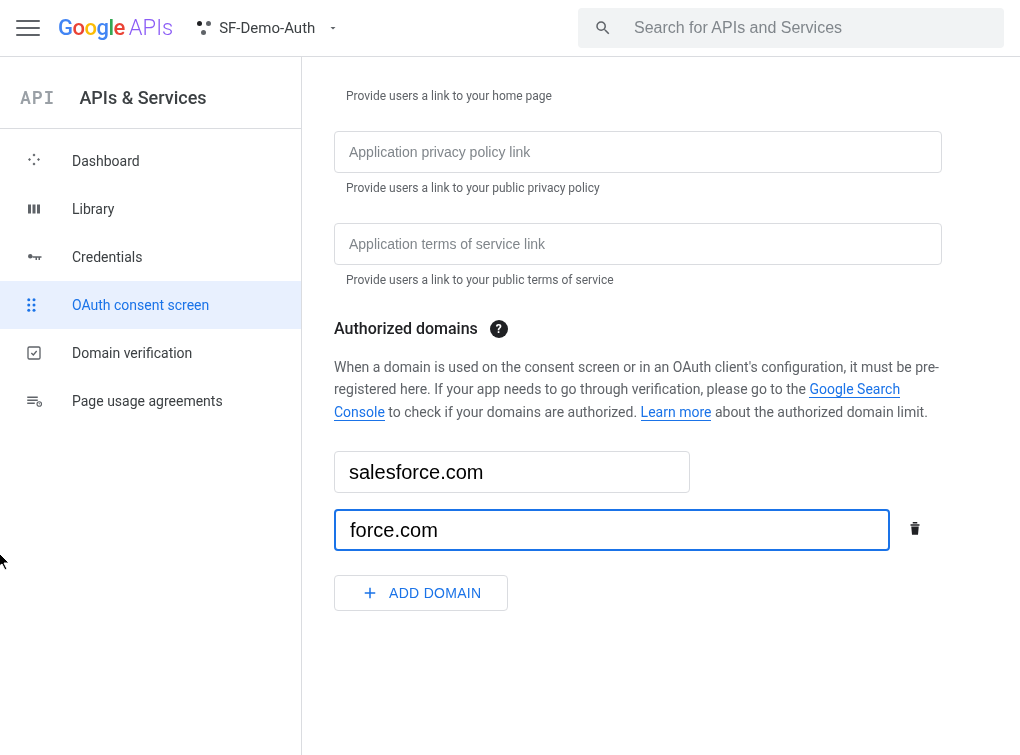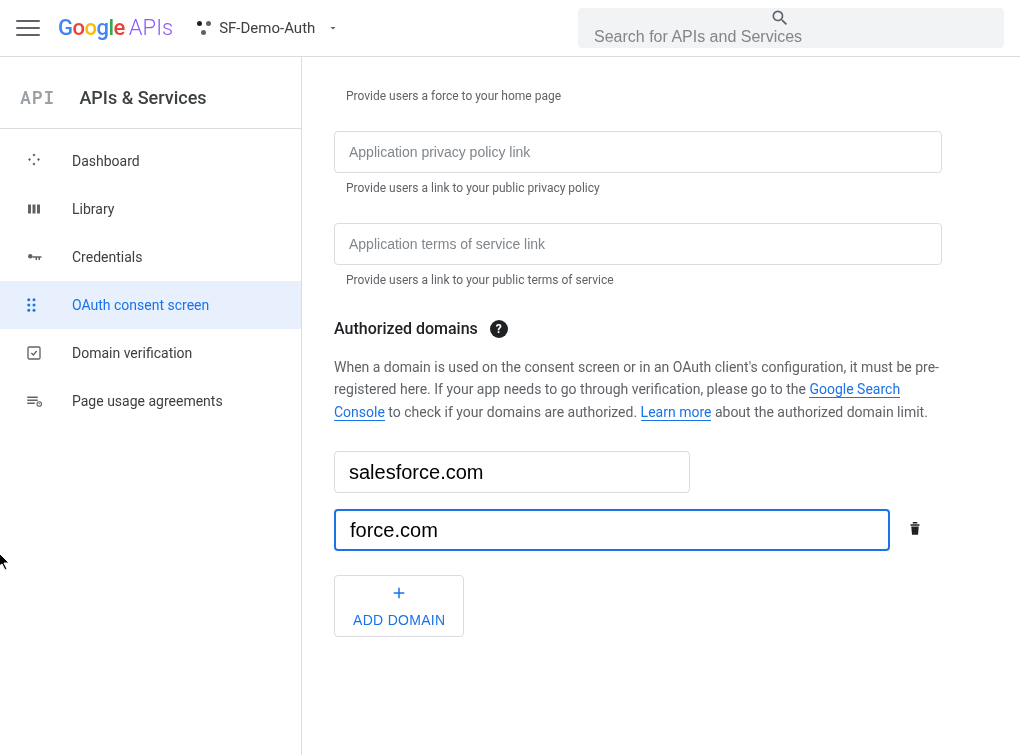--- a/index.html
+++ b/index.html
@@ -14,21 +14,21 @@
 .logo-text { font-size: 22px; font-weight: 500; letter-spacing: -0.5px; }
 .logo-apis { font-size: 22px; color: #8b5cf6; font-weight: 300; margin-left: 4px; }
 .project-selector { display: flex; align-items: center; gap: 8px; cursor: pointer; padding: 4px 6px; }
 .project-dots { width: 14px; height: 14px; position: relative; }
 .project-dots span { position: absolute; width: 5px; height: 5px; border-radius: 50%; background: #5f6368; }
 .project-dots span:nth-child(1){ background:#202124; top:0; left:0; }
 .project-dots span:nth-child(2){ background:#5f6368; top:0; right:0; }
 .project-dots span:nth-child(3){ background:#5f6368; bottom:0; left:4px; }
 .project-name { font-size: 15px; color: #3c4043; }
 .dropdown-arrow { margin-left: 4px; }
-.search-box { margin-left: auto; background: #f1f3f4; border-radius: 4px; height: 40px; width: 426px; display: flex; align-items: center; padding: 0 16px; flex-direction: column; }
+.search-box { margin-left: auto; background: #f1f3f4; border-radius: 4px; height: 40px; width: 426px; display: flex; align-items: center; padding: 0 16px; }
 .search-box svg { margin-right: 22px; }
 .search-box input { border: none; background: transparent; font-size: 16px; color: #5f6368; width: 100%; outline: none; }
 .search-box input::placeholder { color: #80868b; }
 
 
 .layout { display: flex; height: calc(755px - 56px); }
 .sidebar { width: 302px; border-right: 1px solid #dadce0; border-top: 1px solid #dadce0; padding-top: 8px; }
 .sidebar-header { display: flex; align-items: center; padding: 20px 20px 19px 20px; border-bottom: 1px solid #dadce0; }
 .api-label { font-family: 'Roboto Mono', monospace; font-size: 18px; font-weight: 600; color: #9aa0a6; letter-spacing: 1px; margin-right: 24px; }
 .sidebar-title { font-size: 18px; font-weight: 500; color: #3c4043; }
@@ -47,21 +47,21 @@
 .field-hint { font-size: 12px; color: #5f6368; margin-top: 8px; margin-left: 12px; }
 .section-header { display: flex; align-items: center; gap: 12px; margin-top: 32px; margin-bottom: 18px; }
 .section-title { font-size: 16px; font-weight: 500; color: #202124; }
 .help-icon { width: 18px; height: 18px; border-radius: 50%; background: #202124; color: #fff; display: flex; align-items: center; justify-content: center; font-size: 12px; font-weight: bold; cursor: pointer; }
 .desc { font-size: 14px; color: #5f6368; line-height: 1.6; width: 608px; margin-bottom: 28px; }
 .desc a { color: #1a73e8; text-decoration: none; border-bottom: 1px solid #1a73e8; cursor: pointer; }
 .domain-row { display: flex; align-items: center; gap: 16px; margin-bottom: 16px; width: 608px; }
 .domain-input { flex: 0 0 556px; height: 42px; border: 1px solid #dadce0; border-radius: 4px; padding: 0 14px; font-size: 20px; outline: none; }
 .domain-input.focused { border: 2px solid #1a73e8; flex: 0 0 556px; }
 .trash-icon { cursor: pointer; color: #202124; }
-.add-btn { display: inline-flex; align-items: center; gap: 10px; border: 1px solid #dadce0; border-radius: 4px; padding: 8px 18px; color: #1a73e8; font-size: 14px; font-weight: 500; cursor: pointer; background: #fff; letter-spacing: 0.3px; margin-top: 8px; flex-direction: column; }
+.add-btn { display: inline-flex; align-items: center; gap: 10px; border: 1px solid #dadce0; border-radius: 4px; padding: 8px 26px; color: #1a73e8; font-size: 14px; font-weight: 500; cursor: pointer; background: #fff; letter-spacing: 0.3px; margin-top: 8px; }
 .cursor-arrow { position: absolute; left: -2px; top: 552px; }
 </style>
 </head>
 <body>
 
 <div class="header">
   <div class="hamburger">
     <div></div>
       <div></div>
       <div></div>
@@ -151,21 +151,21 @@
             </svg>
           </span>
         <span>Page usage agreements</span>
       </div>
     </div>
   </div>
 
   <div class="main">
 
     <div class="field">
-      <div class="field-hint">Provide users a force to your home page</div>
+      <div class="field-hint">Provide users a link to your home page</div>
     </div>
 
     <div class="field">
       <input type="text" placeholder="Application privacy policy link" style="">
       <div class="field-hint">Provide users a link to your public privacy policy</div>
     </div>
 
     <div class="field">
       <input type="text" placeholder="Application terms of service link" style="">
       <div class="field-hint">Provide users a link to your public terms of service</div>

